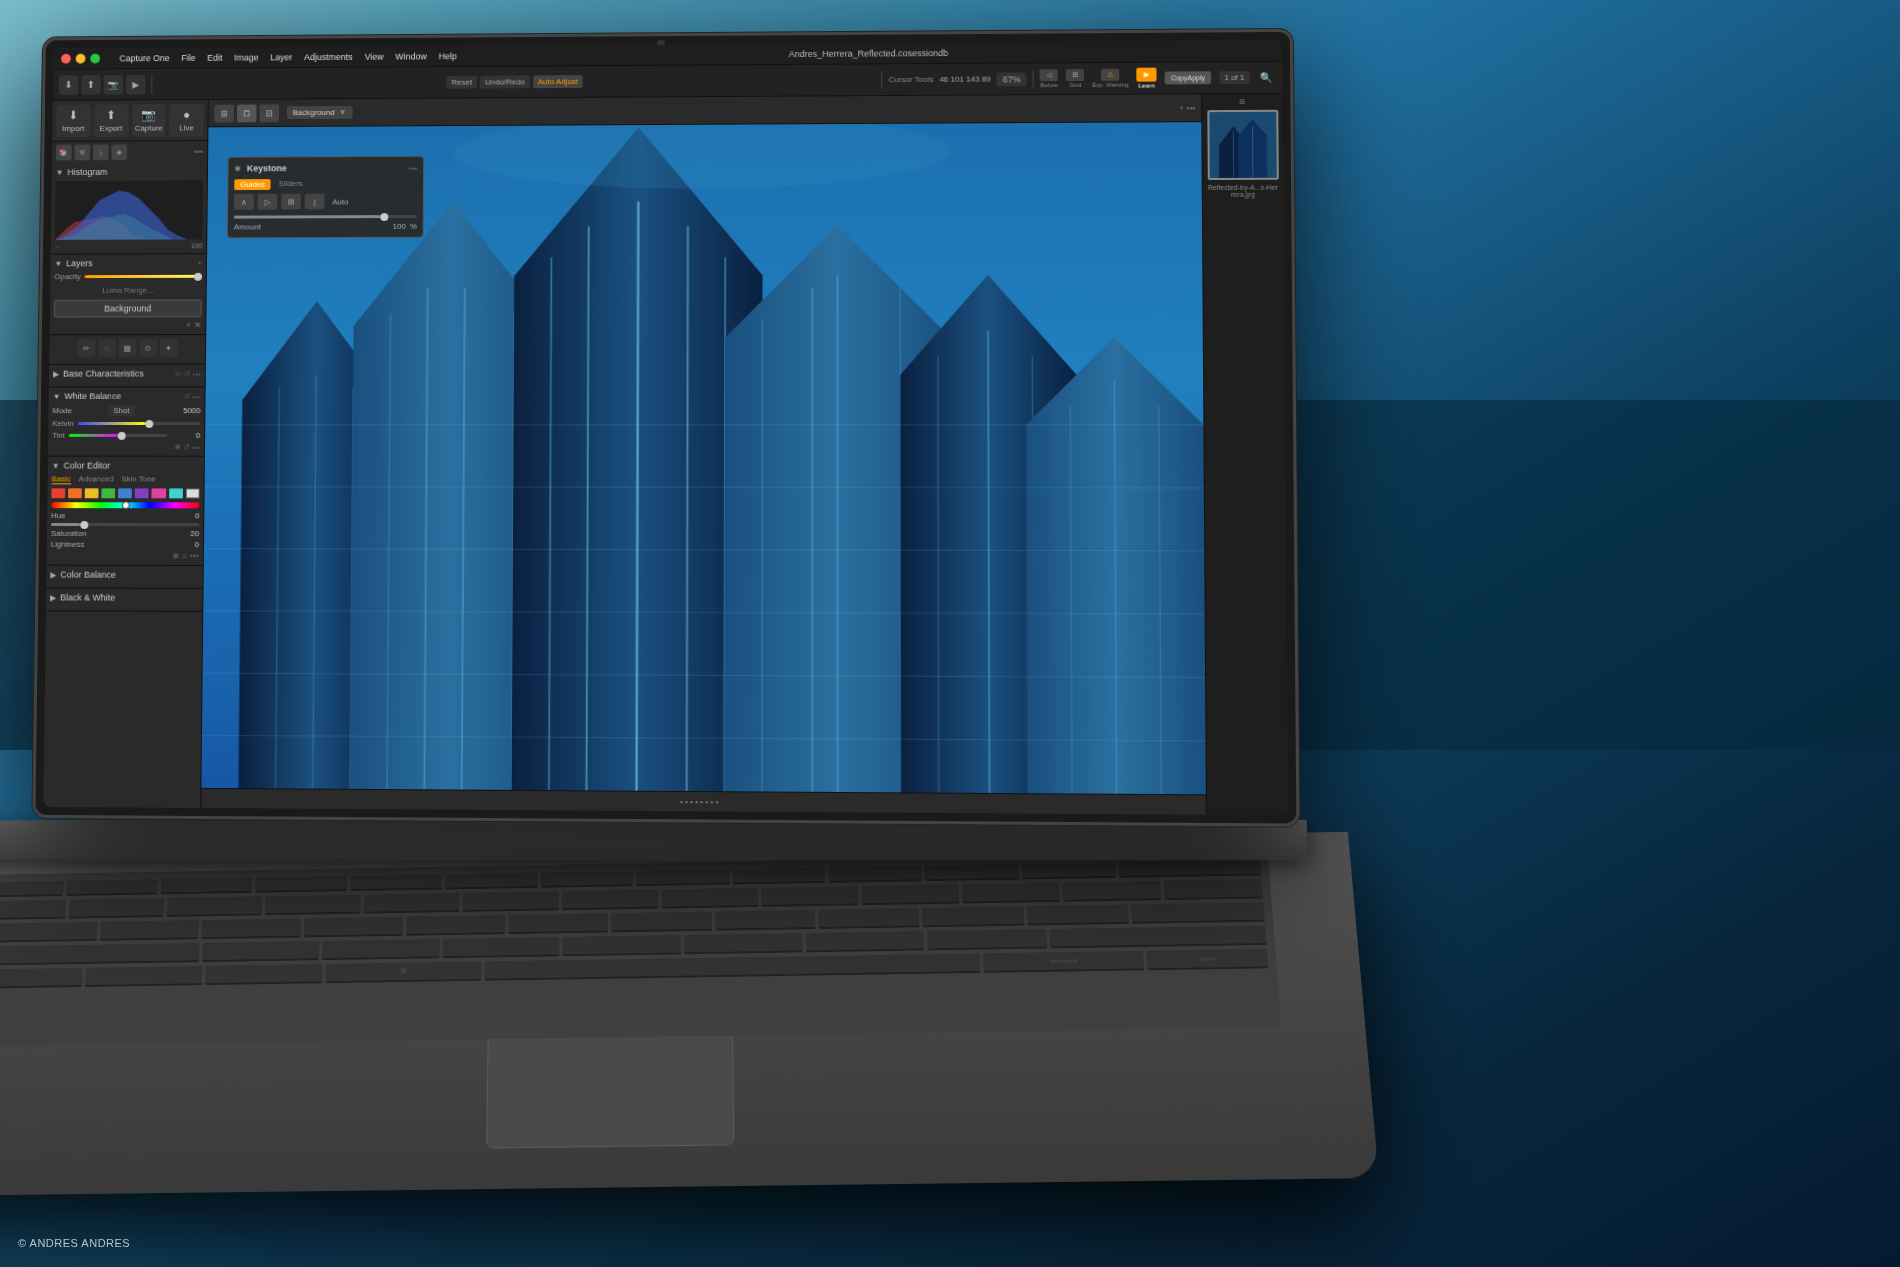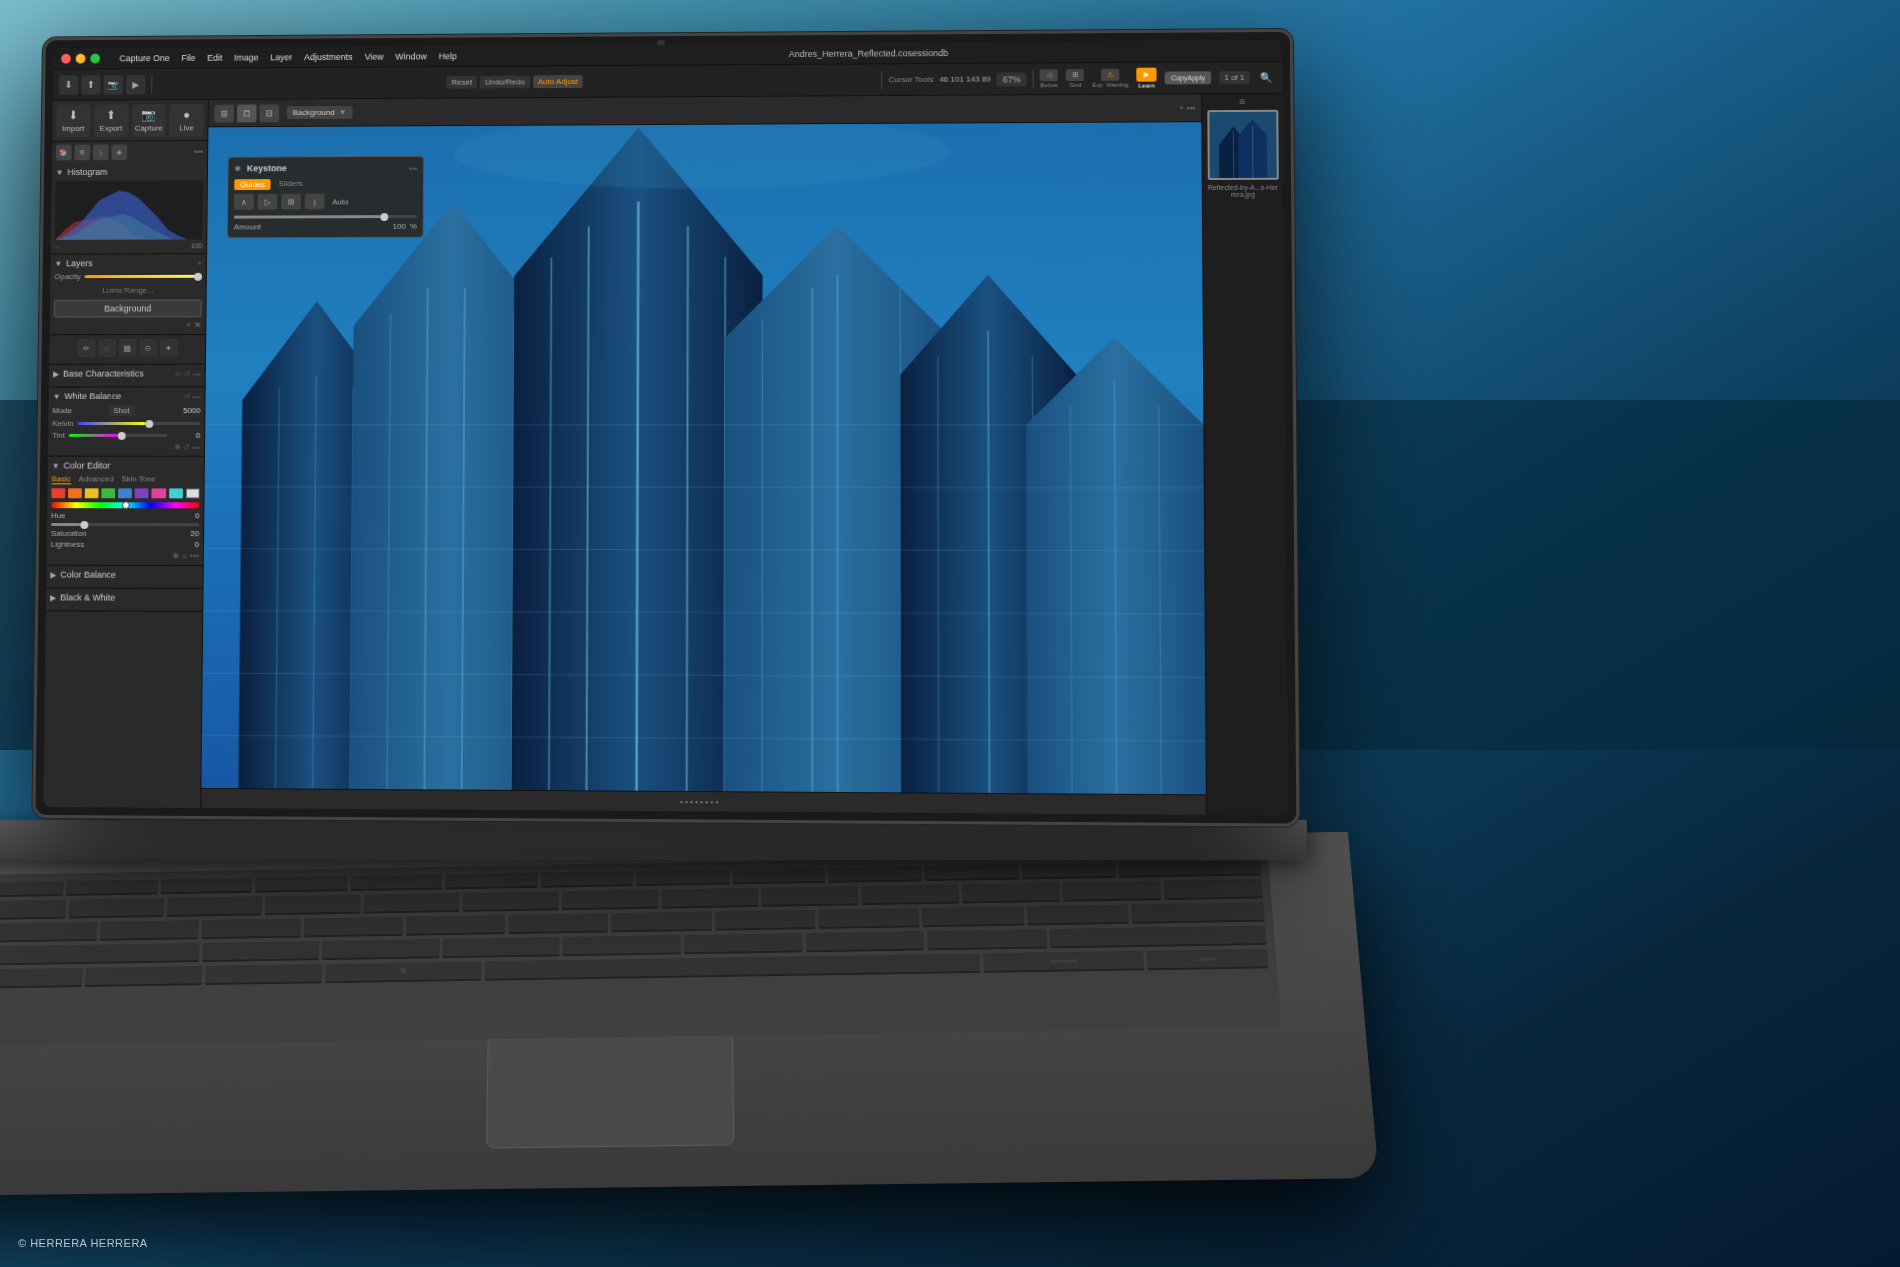--- a/index.html
+++ b/index.html
@@ -454,21 +454,21 @@
       word-break: break-all;
     }
   </style>
 </head>
 <body>
 
 <div style="position:absolute;inset:0;background:linear-gradient(150deg,#7dbfcf 0%,#4a9ab5 15%,#2070a0 35%,#0d4060 60%,#082840 80%,#041a30 100%);z-index:0;"></div>
 
 <div style="position:absolute;top:400px;left:0;width:1900px;height:350px;background:rgba(5,40,60,0.6);z-index:0;"></div>
 
-<div class="copyright">© HERRERA HERRERA</div>
+<div class="copyright">© ANDRES ANDRES</div>
 
 <div style="position:absolute;top:30px;left:30px;width:1260px;height:790px;z-index:5;transform:perspective(3000px) rotateY(-3deg) rotateX(3deg);">
 
   <div style="position:absolute;inset:0;background:#1a1a1a;border-radius:14px;border:3px solid #444;box-shadow:0 0 0 1px #222,0 40px 120px rgba(0,0,0,0.8);overflow:hidden;">
 
     <div style="position:absolute;top:4px;left:50%;transform:translateX(-50%);width:8px;height:5px;background:#333;border-radius:3px;z-index:100;"></div>
 
     <div style="position:absolute;inset:8px;background:#111;border-radius:8px;overflow:hidden;">
 
       <div class="editor-ui">

